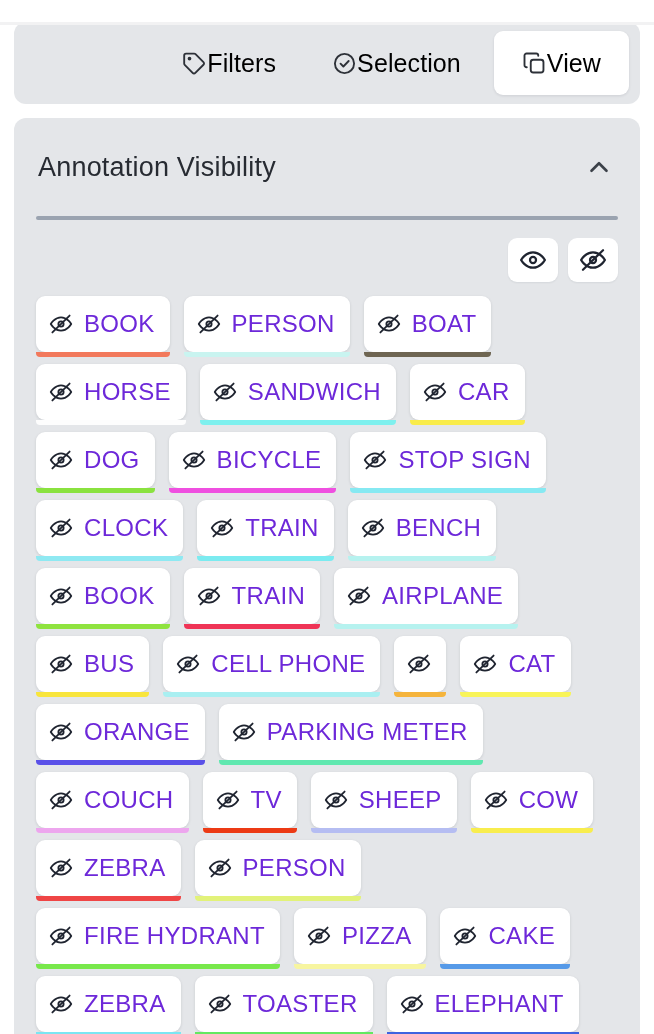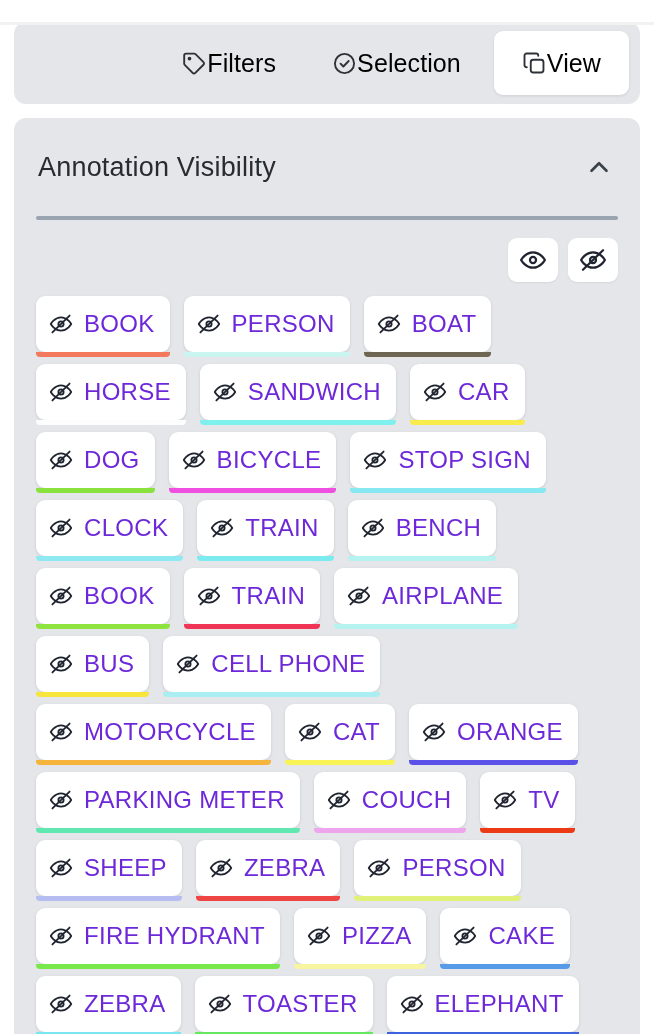--- a/index.html
+++ b/index.html
@@ -408,21 +408,20 @@
           <span class="chip-bar" style="background: rgb(169, 239, 241);"></span>
         </button>
         <button class="chip">
           <span>
             <svg width="24" height="24" viewBox="0 0 24 24" fill="none" stroke="#1f2430" stroke-width="1.85" stroke-linecap="round" stroke-linejoin="round">
               <path d="M1.8 12S5.5 5.4 12 5.4 22.2 12 22.2 12 18.5 18.6 12 18.6 1.8 12 1.8 12z"></path>
               <circle cx="12" cy="12" r="2.6"></circle>
               <line x1="3.4" y1="20.4" x2="20.6" y2="3.6"></line>
             </svg>
           </span>
-          <span class="chip-label">MOTORCYCLE</span>
           <span class="chip-bar" style="background: rgb(245, 180, 60);"></span>
         </button>
         <button class="chip">
           <span>
             <svg width="24" height="24" viewBox="0 0 24 24" fill="none" stroke="#1f2430" stroke-width="1.85" stroke-linecap="round" stroke-linejoin="round">
               <path d="M1.8 12S5.5 5.4 12 5.4 22.2 12 22.2 12 18.5 18.6 12 18.6 1.8 12 1.8 12z"></path>
               <circle cx="12" cy="12" r="2.6"></circle>
               <line x1="3.4" y1="20.4" x2="20.6" y2="3.6"></line>
             </svg>
           </span>
@@ -476,20 +475,31 @@
         <button class="chip">
           <span>
             <svg width="24" height="24" viewBox="0 0 24 24" fill="none" stroke="#1f2430" stroke-width="1.85" stroke-linecap="round" stroke-linejoin="round">
               <path d="M1.8 12S5.5 5.4 12 5.4 22.2 12 22.2 12 18.5 18.6 12 18.6 1.8 12 1.8 12z"></path>
               <circle cx="12" cy="12" r="2.6"></circle>
               <line x1="3.4" y1="20.4" x2="20.6" y2="3.6"></line>
             </svg>
           </span>
           <span class="chip-label">SHEEP</span>
           <span class="chip-bar" style="background: rgb(181, 189, 242);"></span>
+        </button>
+        <button class="chip">
+          <span>
+            <svg width="24" height="24" viewBox="0 0 24 24" fill="none" stroke="#1f2430" stroke-width="1.85" stroke-linecap="round" stroke-linejoin="round">
+              <path d="M1.8 12S5.5 5.4 12 5.4 22.2 12 22.2 12 18.5 18.6 12 18.6 1.8 12 1.8 12z"></path>
+              <circle cx="12" cy="12" r="2.6"></circle>
+              <line x1="3.4" y1="20.4" x2="20.6" y2="3.6"></line>
+            </svg>
+          </span>
+          <span class="chip-label">COW</span>
+          <span class="chip-bar" style="background: rgb(248, 237, 78);"></span>
         </button>
         <button class="chip">
           <span>
             <svg width="24" height="24" viewBox="0 0 24 24" fill="none" stroke="#1f2430" stroke-width="1.85" stroke-linecap="round" stroke-linejoin="round">
               <path d="M1.8 12S5.5 5.4 12 5.4 22.2 12 22.2 12 18.5 18.6 12 18.6 1.8 12 1.8 12z"></path>
               <circle cx="12" cy="12" r="2.6"></circle>
               <line x1="3.4" y1="20.4" x2="20.6" y2="3.6"></line>
             </svg>
           </span>
           <span class="chip-label">ZEBRA</span>

